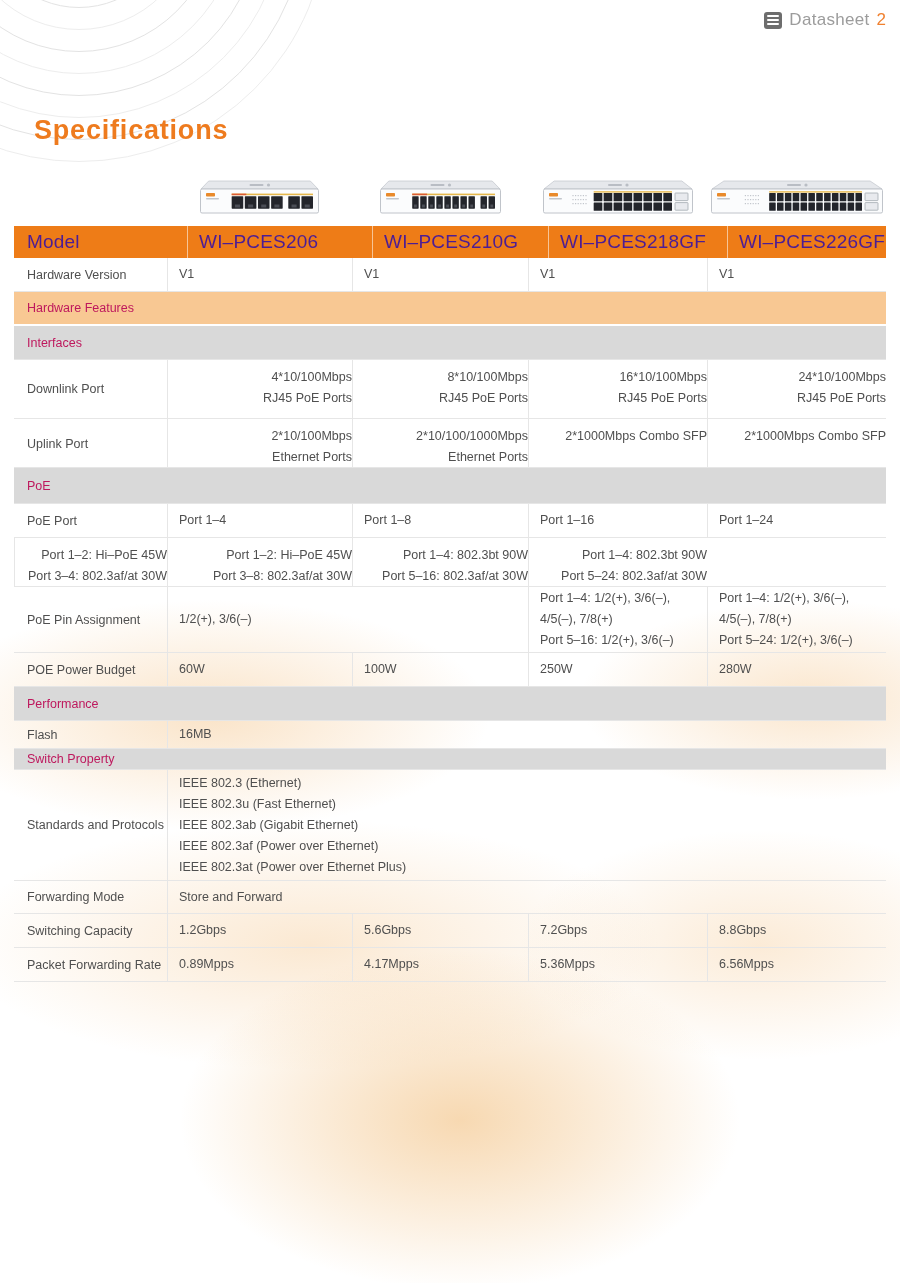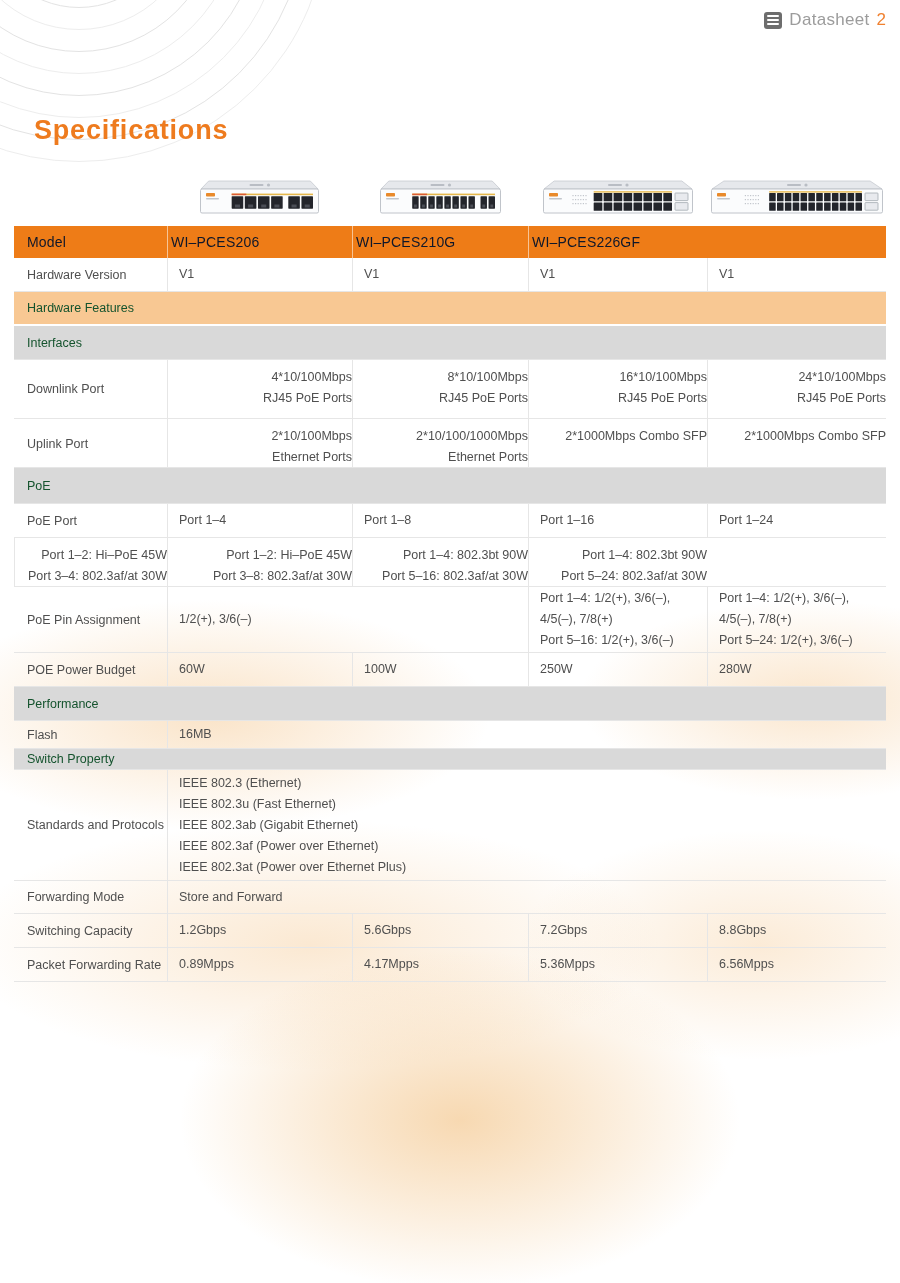--- a/index.html
+++ b/index.html
@@ -20,27 +20,27 @@
   .doc-page{font-size:17px;color:#f08130;}
   
   .page-title{position:absolute;left:34px;top:86px;font-size:27px;font-weight:bold;color:#ee7b1e;letter-spacing:.8px;z-index:3;margin-top:29px;}
   
   .products{position:absolute;left:14px;top:176px;width:872px;display:grid;grid-template-columns:153px 185px 176px 179px 179px;z-index:2;}
   .p-cell{display:flex;align-items:flex-end;justify-content:center;height:40px;}
   
   .spec-table{position:absolute;left:14px;top:226px;width:872px;z-index:2;font-size:12.5px;}
   .t-row{display:grid;grid-template-columns:153px 185px 176px 179px 179px;border-bottom:1px solid #e6e6e6;box-sizing:border-box;background:transparent;}
   .t-row.head{background:#ee7c17;border-bottom:none;}
-  .h-lbl,.h-val{display:flex;align-items:center;color:#0f172a;font-size:14px;letter-spacing:.2px;}
+  .h-lbl,.h-val{display:flex;align-items:center;color:#4c1d95;font-size:19px;letter-spacing:.2px;}
   .h-lbl{padding-left:13px;}
-  .h-val{padding-left:3px;border-left:1px solid rgba(255,255,255,.55);}
+  .h-val{padding-left:11px;border-left:1px solid rgba(255,255,255,.55);margin-left:20px;}
   .lbl{display:flex;align-items:center;padding-left:13px;color:#4f4f4f;}
   .val{padding-left:11px;border-left:1px solid #e6e6e6;display:flex;flex-direction:column;justify-content:center;line-height:21px;}
   .val.top{justify-content:flex-start;padding-top:7px;align-items:flex-end;}
-  .sec{grid-column:1 / span 5;display:flex;align-items:center;padding-left:13px;color:#14532d;}
+  .sec{grid-column:1 / span 5;display:flex;align-items:center;padding-left:13px;color:#be185d;}
   .t-row.sec-orange{background:#f8c893;border-bottom:2px solid #ffffff;}
   .t-row.sec-gray{background:#d9d9d9;}
   .merged2{grid-column:2 / span 2;}
   .merged4{grid-column:2 / span 4;}
 </style>
 </head>
 <body>
 
 <div id="arcs">
     <div class="arc" style="left: -16px; top: -182px; width: 188px; height: 188px; border-color: rgb(227, 227, 227);"></div>
@@ -232,20 +232,21 @@
       </svg>
     </div>
 </div>
 
 <div class="spec-table">
 
   <div class="t-row head" style="height:32px">
     <div class="h-lbl">Model</div>
     <div class="h-val">WI–PCES206</div>
     <div class="h-val">WI–PCES210G</div>
+    <div class="h-val">WI–PCES218GF</div>
     <div class="h-val">WI–PCES226GF</div>
   </div>
 
   <div class="t-row" style="height:34px">
     <div class="lbl">Hardware Version</div>
     <div class="val">V1</div>
     <div class="val">V1</div>
     <div class="val">V1</div>
     <div class="val">V1</div>
   </div>

